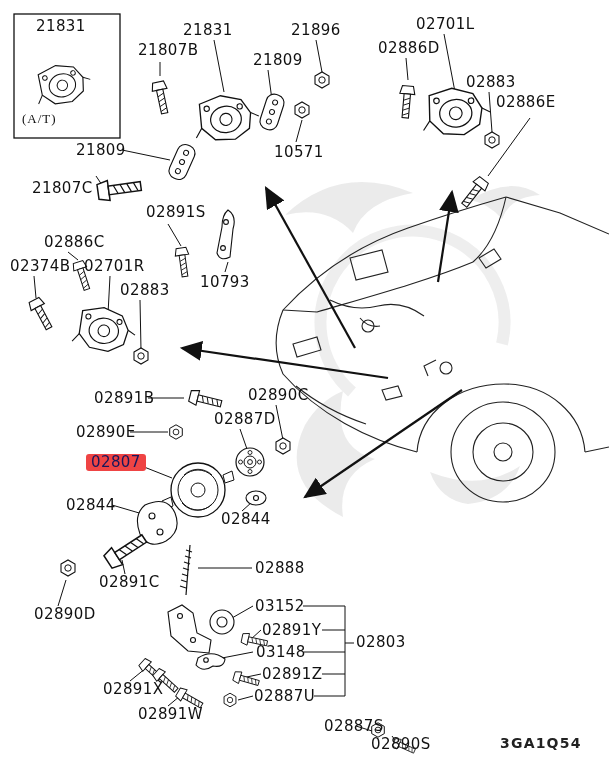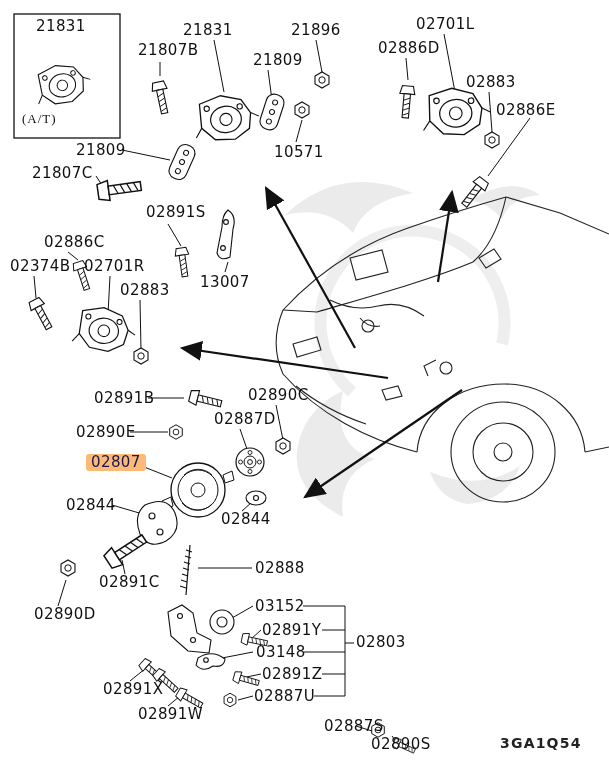--- a/index.html
+++ b/index.html
@@ -2,21 +2,21 @@
 <html><head>
 <meta charset="utf-8">
 <style>
   html,body{margin:0;padding:0;background:#fff;}
   .stage{position:relative;width:609px;height:768px;background:#ffffff;
          font-family:"DejaVu Sans",sans-serif;overflow:hidden;}
   svg.art{position:absolute;left:0;top:0;}
   .lbl{position:absolute;font-size:15px;letter-spacing:.4px;color:#111;
        white-space:nowrap;line-height:1.15;}
   .lbl.small{font-size:13px;letter-spacing:1px;font-family:Liberation Serif, serif;}
-  .lbl.hl{background:#fdba74;color:#17175c;padding:0 5px;border-radius:3px;cursor:pointer;}
+  .lbl.hl{background:#ef4444;color:#17175c;padding:0 5px;border-radius:3px;cursor:pointer;}
   .code{position:absolute;font-size:14px;font-weight:bold;letter-spacing:1.2px;color:#222;}
 </style>
 </head>
 <body>
 
 <div class="stage">
 
   <svg class="art" width="609" height="768" viewBox="0 0 609 768">
     <defs>
       <marker id="arrow" markerWidth="11" markerHeight="9" refX="9" refY="4.5" orient="auto">
@@ -195,30 +195,30 @@
 
   <div class="lbl" style="left:36px;top:18px">21831</div>
   <div class="lbl small" style="left:22px;top:112px">(A/T)</div>
   <div class="lbl" style="left:138px;top:42px">21807B</div>
   <div class="lbl" style="left:183px;top:22px">21831</div>
   <div class="lbl" style="left:253px;top:52px">21809</div>
   <div class="lbl" style="left:291px;top:22px">21896</div>
   <div class="lbl" style="left:416px;top:16px">02701L</div>
   <div class="lbl" style="left:378px;top:40px">02886D</div>
   <div class="lbl" style="left:466px;top:74px">02883</div>
-  <div class="lbl" style="left:496px;top:102px">02886E</div>
+  <div class="lbl" style="left:496px;top:94px">02886E</div>
   <div class="lbl" style="left:76px;top:142px">21809</div>
-  <div class="lbl" style="left:32px;top:165px">21807C</div>
+  <div class="lbl" style="left:32px;top:180px">21807C</div>
   <div class="lbl" style="left:274px;top:144px">10571</div>
   <div class="lbl" style="left:146px;top:204px">02891S</div>
   <div class="lbl" style="left:44px;top:234px">02886C</div>
   <div class="lbl" style="left:10px;top:258px">02374B</div>
   <div class="lbl" style="left:84px;top:258px">02701R</div>
   <div class="lbl" style="left:120px;top:282px">02883</div>
-  <div class="lbl" style="left:200px;top:274px">13007</div>
+  <div class="lbl" style="left:200px;top:274px">10793</div>
   <div class="lbl" style="left:94px;top:390px">02891B</div>
   <div class="lbl" style="left:248px;top:387px">02890C</div>
   <div class="lbl" style="left:76px;top:424px">02890E</div>
   <div class="lbl" style="left:214px;top:411px">02887D</div>
   <div class="lbl hl" style="left:86px;top:454px">02807</div>
   <div class="lbl" style="left:66px;top:497px">02844</div>
   <div class="lbl" style="left:221px;top:511px">02844</div>
   <div class="lbl" style="left:255px;top:560px">02888</div>
   <div class="lbl" style="left:99px;top:574px">02891C</div>
   <div class="lbl" style="left:34px;top:606px">02890D</div>

